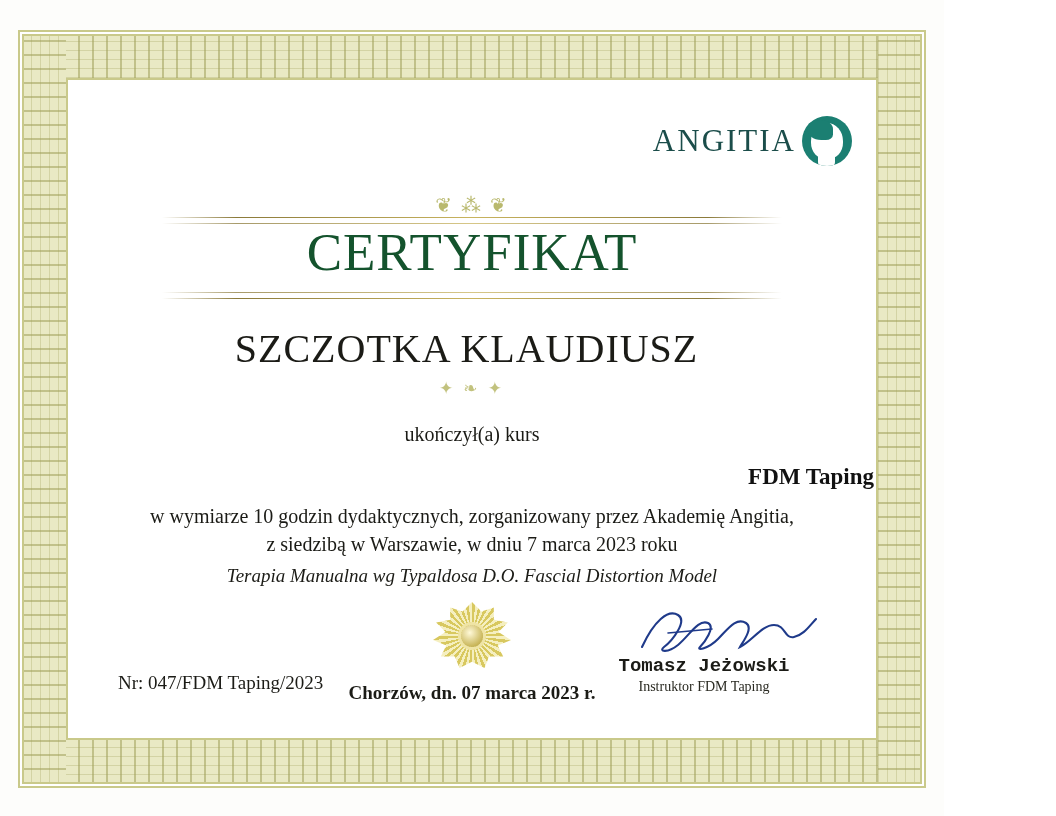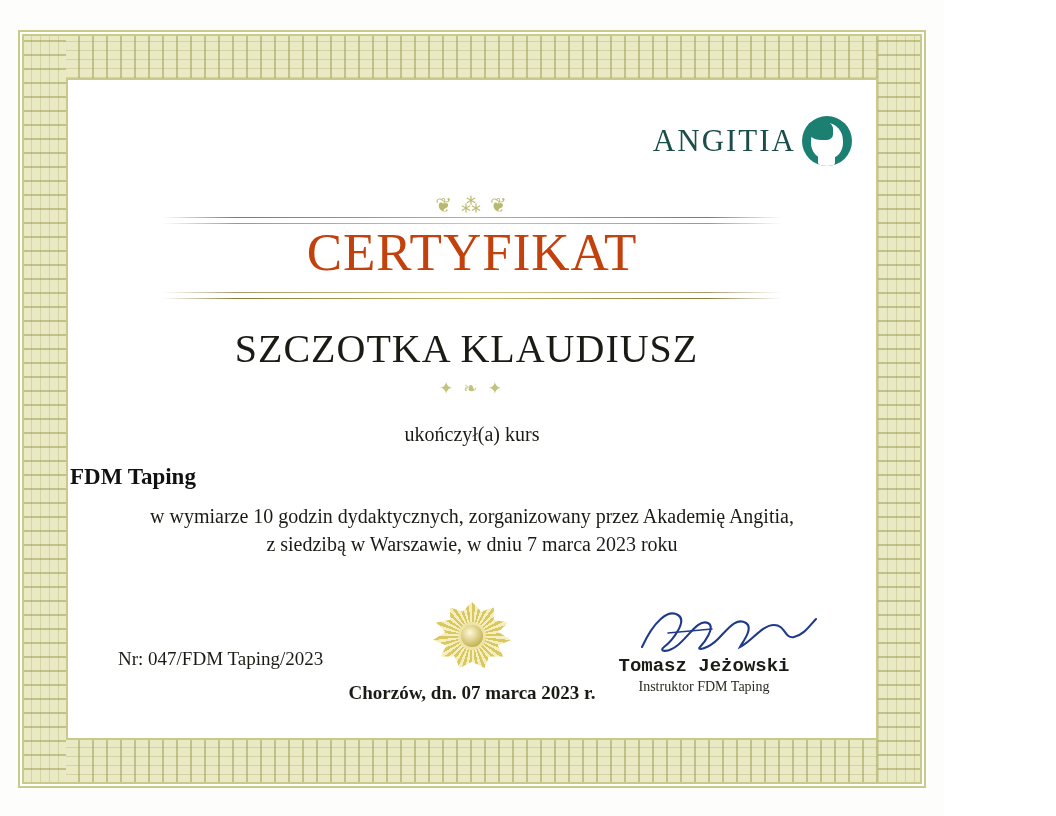--- a/index.html
+++ b/index.html
@@ -166,21 +166,21 @@
   .rule.thin { height: 1px; opacity: .75; }
 
   .title {
     position: absolute;
     top: 140px;
     left: 0; right: 0;
     text-align: center;
     font-family: "Liberation Serif", serif;
     font-size: 53px;
     letter-spacing: 1px;
-    color: #c2410c;
+    color: #14532d;
   }
 
   .rules-under-title {
     position: absolute;
     top: 205px;
     left: 50%;
     transform: translateX(-50%);
     width: 620px;
   }
 
@@ -210,21 +210,21 @@
     top: 341px;
     left: 0; right: 0;
     text-align: center;
     font-size: 20px;
     color: #1b1b16;
   }
   .course {
     position: absolute;
     top: 382px;
     left: 0; right: 0;
-    text-align: left;
+    text-align: right;
     font-size: 23px;
     font-weight: bold;
     color: #111;
   }
   .details {
     position: absolute;
     top: 420px;
     left: 0; right: 0;
     text-align: center;
     font-size: 20px;
@@ -299,21 +299,21 @@
     width: 22px; height: 22px;
     border-radius: 50%;
     background: radial-gradient(circle at 40% 35%, #fff9d8, #c9b65a 70%, #a08f3e);
     box-shadow: 0 0 0 3px #efe4a5;
   }
 
   
   .cert-number {
     position: absolute;
     left: 48px;
-    top: 566px;
+    top: 590px;
     font-size: 19px;
     color: #1b1b16;
   }
   .signature-block {
     position: absolute;
     right: 40px;
     top: 525px;
     width: 260px;
     text-align: center;
   }
@@ -384,20 +384,21 @@
     <div class="recipient">SZCZOTKA KLAUDIUSZ</div>
 
     <div class="orn-small">✦ ❧ ✦</div>
 
     <div class="line-completed">ukończył(a) kurs</div>
     <div class="course">FDM Taping</div>
     <div class="details">
       <div>w wymiarze  10 godzin dydaktycznych, zorganizowany przez Akademię Angitia,</div>
       <div>z siedzibą w Warszawie, w dniu 7 marca 2023 roku</div>
     </div>
+    <div class="subtitle-italic">Terapia Manualna wg Typaldosa D.O. Fascial Distortion Model</div>
 
     <div class="seal">
       <div class="rays"></div>
       <div class="core"></div>
     </div>
 
     <div class="cert-number">Nr: 047/FDM Taping/2023</div>
 
     <div class="signature-block">
       <div class="signature-script">

